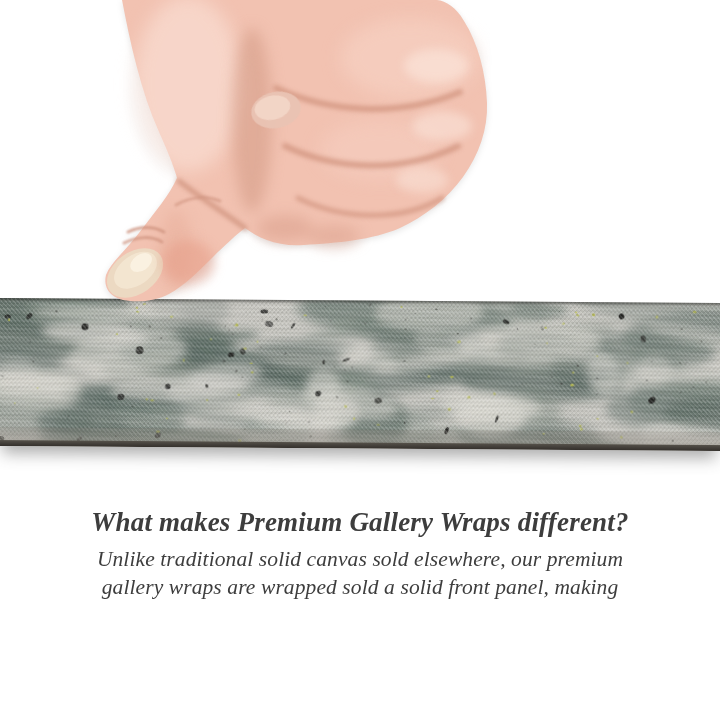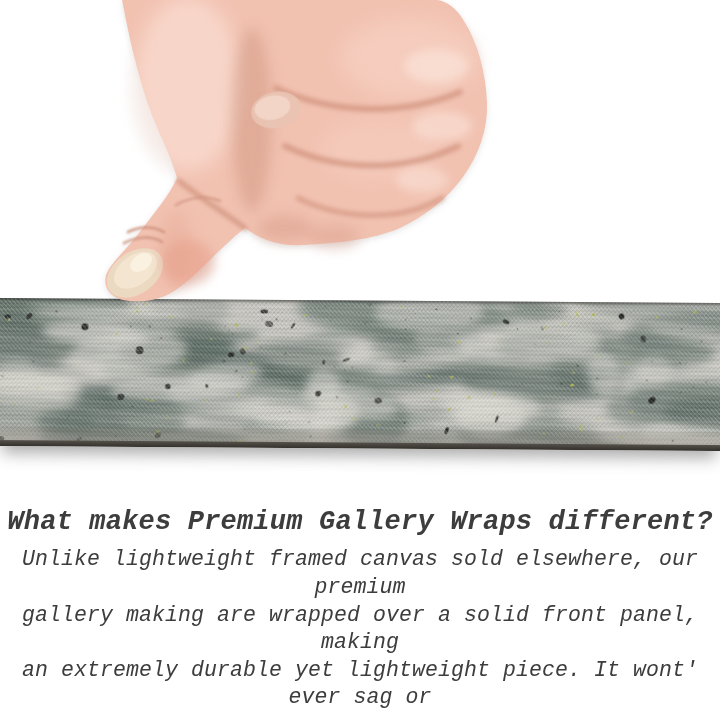--- a/index.html
+++ b/index.html
@@ -1,18 +1,18 @@
 <!DOCTYPE html>
 <html><head>
 <meta charset="utf-8">
 <style>
   html,body{margin:0;padding:0;background:#ffffff;}
   .stage{
     position:relative;width:720px;height:720px;background:#ffffff;
-    overflow:hidden;font-family:Liberation Mono, monospace;
+    overflow:hidden;font-family:Liberation Serif, serif;
   }
   
   .hand-wrap{
     position:absolute;left:80px;top:0;width:410px;height:306px;z-index:3;
   }
   .hand-wrap svg{display:block;width:100%;height:100%;}
   
   .strip{
     position:absolute;left:-6px;top:298px;width:732px;height:148px;z-index:2;
     transform:rotate(0.4deg);transform-origin:0 0;
@@ -410,18 +410,17 @@
           <ellipse cx="548.0072293281555" cy="25.104985609650612" rx="0.7824386609485373" ry="0.5942895749583841" fill="#2e2e2a" opacity="0.6002761871088296" transform="rotate(0 548.0072293281555 25.104985609650612)"></ellipse>
         </g>
       </svg>
     <div class="strip-top-edge"></div>
     <div class="strip-fold"></div>
     <div class="strip-bottom-edge"></div>
   </div>
 
   <div class="copy">
     <div class="heading">What makes Premium Gallery Wraps different?</div>
-    <div class="line">Unlike lightweight framed canvas sold elsewhere, our premium</div>
-    <div class="line">gallery making are wrapped over a solid front panel, making</div>
-    <div class="line">an extremely durable yet lightweight piece. It wont' ever sag or</div>
+    <div class="line">Unlike traditional solid canvas sold elsewhere, our premium</div>
+    <div class="line">gallery wraps are wrapped sold a solid front panel, making</div>
   </div>
 
 </div>
 
 </body></html>

